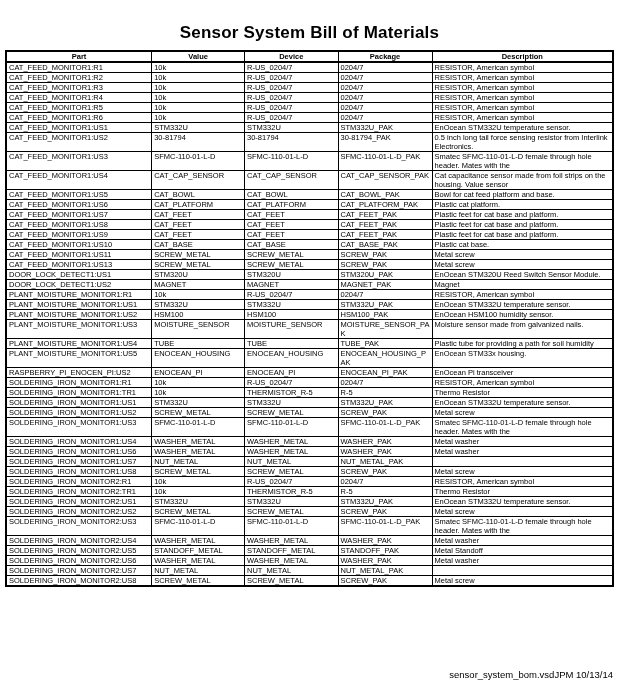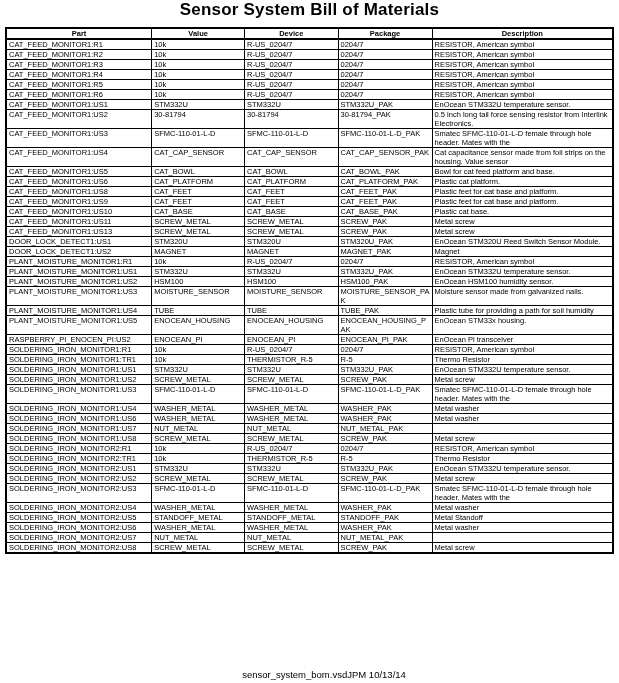--- a/index.html
+++ b/index.html
@@ -13,21 +13,21 @@
   }
   .page {
     width: 619px; height: 683px;
     background: #ffffff;
     position: relative;
   }
   .title {
     text-align: center;
     font-size: 17px;
     font-weight: bold;
-    padding-top: 0;
+    padding-top: 23px;
     letter-spacing: 0.2px;
   }
   table.bom {
     border-collapse: collapse;
     table-layout: fixed;
     width: 609px;
     margin: 7px auto 0 5px;
     border: 2px solid #000000;
   }
   table.bom th, table.bom td {
@@ -48,21 +48,21 @@
   table.bom td { height: 10px; }
   col.c-part { width: 24.0%; }
   col.c-value { width: 15.3%; }
   col.c-device { width: 15.4%; }
   col.c-package { width: 15.5%; }
   col.c-desc { width: 29.8%; }
   .footer {
     position: absolute;
     left: 4px; right: 6px; bottom: 3px;
     display: flex;
-    justify-content: center;
+    justify-content: flex-end;
     font-size: 9.5px;
     margin-left: 31px;
   }
 </style>
 </head>
 <body>
 
 <div class="page">
 
   <div class="title">Sensor System Bill of Materials</div>
@@ -163,20 +163,27 @@
           <td>Bowl for cat feed platform and base.</td>
         </tr>
         <tr>
           <td>CAT_FEED_MONITOR1:US6</td>
           <td>CAT_PLATFORM</td>
           <td>CAT_PLATFORM</td>
           <td>CAT_PLATFORM_PAK</td>
           <td>Plastic cat platform.</td>
         </tr>
         <tr>
+          <td>CAT_FEED_MONITOR1:US7</td>
+          <td>CAT_FEET</td>
+          <td>CAT_FEET</td>
+          <td>CAT_FEET_PAK</td>
+          <td>Plastic feet for cat base and platform.</td>
+        </tr>
+        <tr>
           <td>CAT_FEED_MONITOR1:US8</td>
           <td>CAT_FEET</td>
           <td>CAT_FEET</td>
           <td>CAT_FEET_PAK</td>
           <td>Plastic feet for cat base and platform.</td>
         </tr>
         <tr>
           <td>CAT_FEED_MONITOR1:US9</td>
           <td>CAT_FEET</td>
           <td>CAT_FEET</td>

